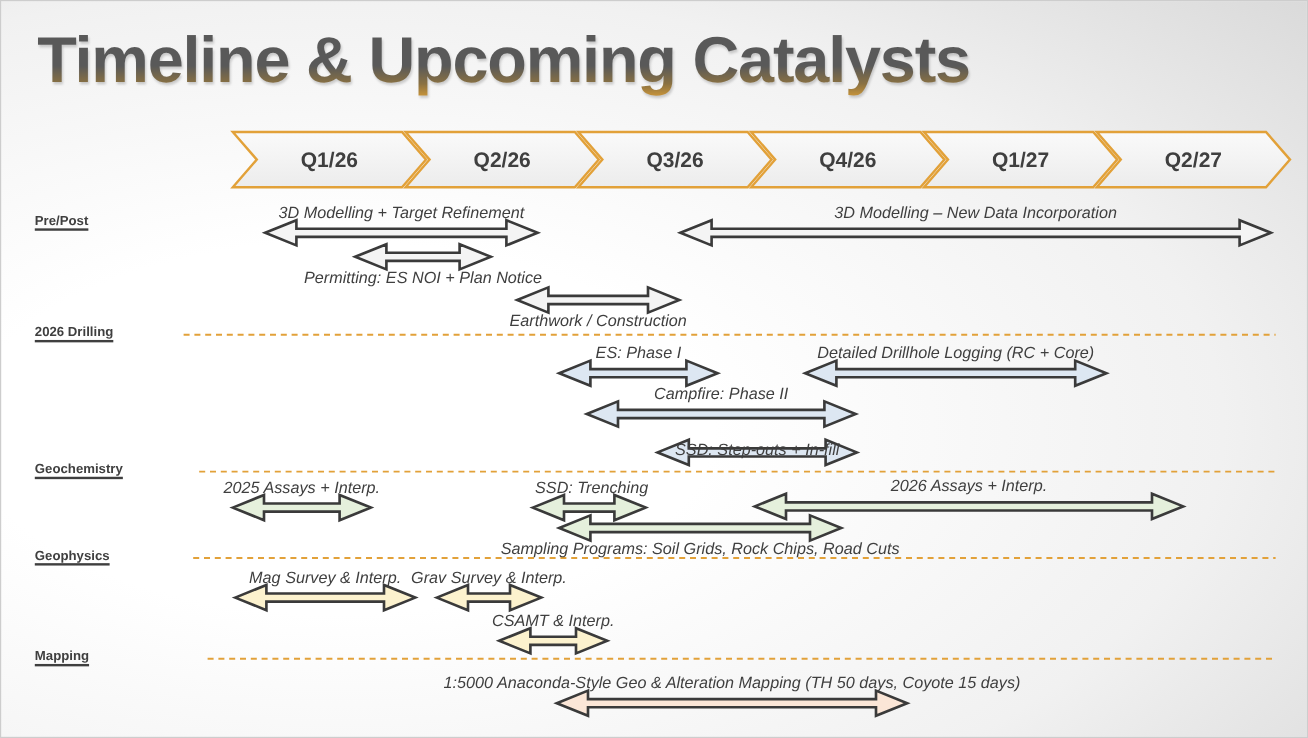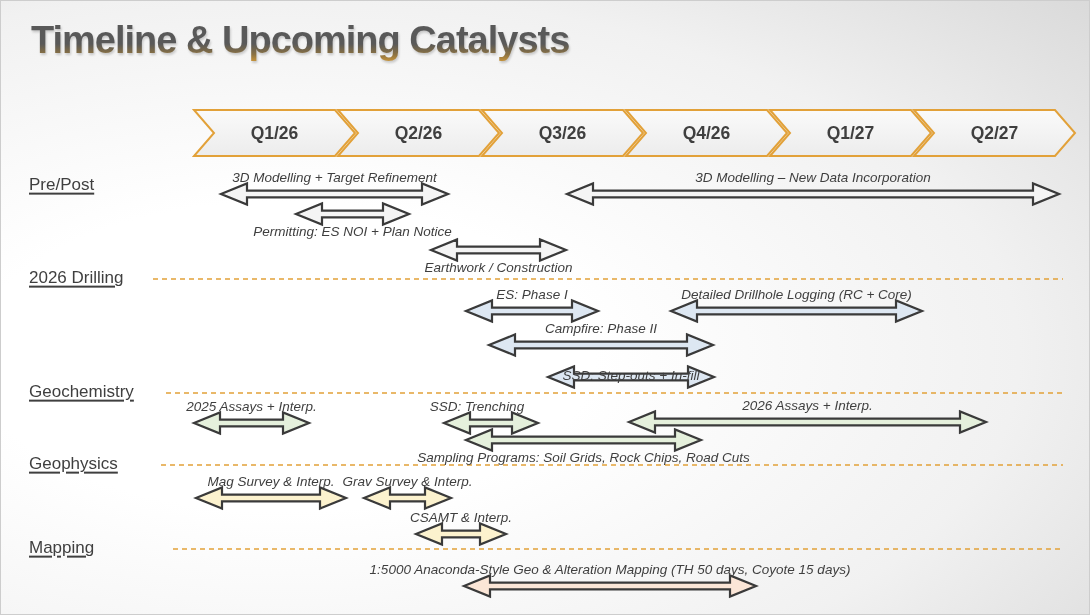--- a/index.html
+++ b/index.html
@@ -4,30 +4,30 @@
 <style>
   html,body{margin:0;padding:0;background:#fff;}
   body{width:1090px;height:615px;font-family:"Liberation Sans",sans-serif;}
   .slide{
     position:relative;width:1090px;height:615px;box-sizing:border-box;
     border:1px solid #cdcdcd;overflow:hidden;
     background:radial-gradient(ellipse 130% 115% at 26% 58%, #ffffff 22%, #f1f1f1 52%, #c3c3c3 100%);
   }
   .title{
     position:absolute;left:30px;top:18px;margin:0;
-    font-size:38px;font-weight:bold;letter-spacing:-1px;
+    font-size:54px;font-weight:bold;letter-spacing:-1px;
     background:linear-gradient(180deg,#595959 0%,#595959 58%,#8a7142 82%,#cd9739 100%);
     -webkit-background-clip:text;background-clip:text;color:transparent;
     filter:drop-shadow(1px 2px 1px rgba(0,0,0,0.18));
     white-space:nowrap;
   }
   .canvas{position:absolute;left:0;top:0;}
   .section-label{
     position:absolute;left:28px;transform:translateY(-50%);
-    font-weight:normal;font-size:17px;color:#3f3f3f;line-height:1.22;white-space:nowrap;
+    font-weight:bold;font-size:11px;color:#3f3f3f;line-height:1.22;white-space:nowrap;
   }
   .section-label span{
     display:block;text-decoration:underline;
     text-decoration-thickness:1.5px;text-underline-offset:3px;
   }
   .task-label{
     position:absolute;transform:translate(-50%,-50%);
     font-style:italic;font-size:13.5px;color:#3f3f3f;white-space:nowrap;
   }
   .chev-text{
@@ -97,21 +97,21 @@
         <span>2026 Drilling</span>
       </div>
       <div class="task-label" style="left: 531px; top: 293px;">ES: Phase I</div>
       <div class="task-label" style="left: 795.5px; top: 293px;">Detailed Drillhole Logging (RC + Core)</div>
       <div class="task-label" style="left: 600px; top: 327px;">Campfire: Phase II</div>
       <div class="task-label" style="left: 630px; top: 359px; margin-top: 15px;">SSD: Step-outs + In-fill</div>
       <div class="section-label" style="top: 391px;">
         <span>Geochemistry</span>
       </div>
       <div class="task-label" style="left: 250.5px; top: 405px;">2025 Assays + Interp.</div>
-      <div class="task-label" style="left: 476px; top: 405px;">SSD: Trenching</div>
+      <div class="task-label" style="left: 492px; top: 405px;">SSD: Trenching</div>
       <div class="task-label" style="left: 806.5px; top: 404px;">2026 Assays + Interp.</div>
       <div class="task-label" style="left: 582.5px; top: 456px;">Sampling Programs: Soil Grids, Rock Chips, Road Cuts</div>
       <div class="section-label" style="top: 463px;">
         <span>Geophysics</span>
       </div>
       <div class="task-label" style="left: 270px; top: 480px;">Mag Survey &amp; Interp.</div>
       <div class="task-label" style="left: 406.5px; top: 480px;">Grav Survey &amp; Interp.</div>
       <div class="task-label" style="left: 460px; top: 516px;">CSAMT &amp; Interp.</div>
       <div class="section-label" style="top: 547px;">
         <span>Mapping</span>

